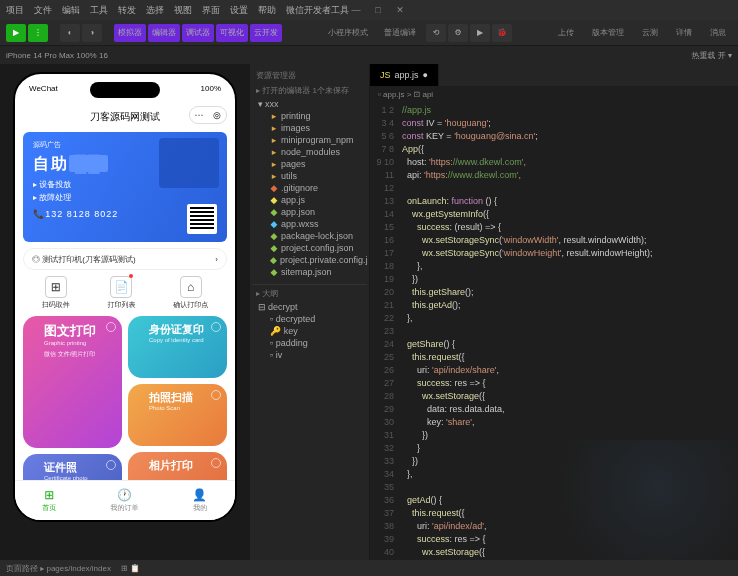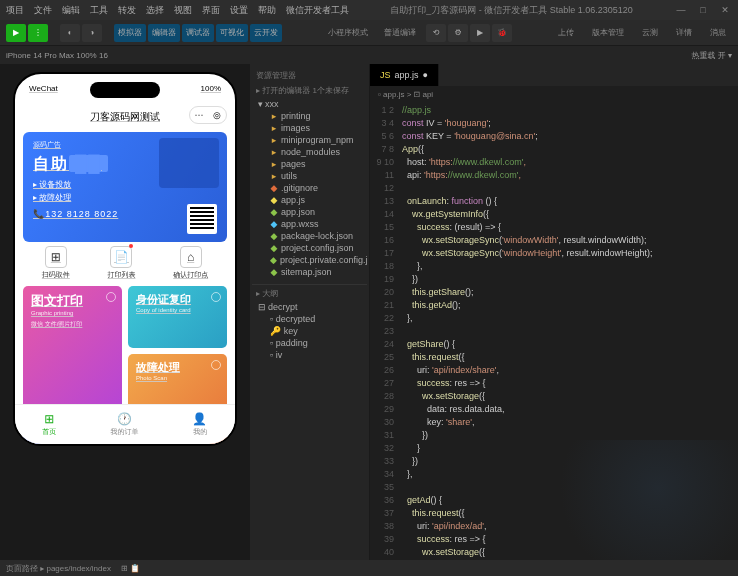--- a/index.html
+++ b/index.html
@@ -9,54 +9,54 @@
 .titlebar { height: 20px; background: #2d2d2d; display: flex; align-items: center; padding: 0 6px; font-size: 9px; color: #aaa; }
 .titlebar .menus { display: flex; gap: 10px; }
 .titlebar .center { flex: 1; text-align: center; color: #888; font-size: 9px; }
 .titlebar .winbtns { display: flex; gap: 8px; color: #888; }
 .titlebar .winbtns span { width: 14px; text-align: center; }
 
 
 .toolbar { height: 26px; background: #2a2a2a; border-bottom: 1px solid #1a1a1a; display: flex; align-items: center; padding: 0 6px; gap: 4px; }
 .tool-btn { height: 18px; min-width: 20px; background: #333; border-radius: 2px; display: flex; align-items: center; justify-content: center; font-size: 8px; color: #aaa; padding: 0 4px; }
 .tool-btn.green { background: #1aad19; color: #fff; }
-.tool-btn.dark { background: #0c4a6e; }
+.tool-btn.dark { background: #6d28d9; }
 .tool-grp { display: flex; gap: 2px; margin-right: 8px; }
 .tool-label { font-size: 8px; color: #888; margin: 0 6px; }
 .toolbar .spacer { flex: 1; }
 
 
 .devicebar { height: 18px; background: #252525; display: flex; align-items: center; padding: 0 6px; font-size: 8px; color: #999; gap: 8px; }
 
 
 .main { display: flex; height: calc(576px - 20px - 26px - 18px - 16px); }
 
 
 .sim { width: 250px; background: #1a1a1a; display: flex; align-items: flex-start; justify-content: center; padding: 8px 0; }
-.phone { width: 224px; height: 374px; background: #fff; border-radius: 28px; border: 2px solid #000; position: relative; overflow: hidden; text-decoration: underline; }
+.phone { width: 224px; height: 450px; background: #fff; border-radius: 28px; border: 2px solid #000; position: relative; overflow: hidden; }
 .notch { position: absolute; top: 8px; left: 50%; transform: translateX(-50%); width: 70px; height: 16px; background: #000; border-radius: 10px; z-index: 10; }
 .statusbar { height: 28px; display: flex; justify-content: space-between; align-items: center; padding: 0 14px; font-size: 8px; color: #000; }
 .app-nav { height: 30px; display: flex; align-items: center; justify-content: center; position: relative; font-size: 10px; color: #000; }
 .app-nav .caps { position: absolute; right: 8px; top: 4px; display: flex; border: 1px solid #ddd; border-radius: 10px; }
 .app-nav .caps span { width: 18px; height: 16px; display: flex; align-items: center; justify-content: center; font-size: 9px; }
 .hero { margin: 0 8px; height: 110px; background: linear-gradient(120deg,#3b7cff,#2a5fd8); border-radius: 6px; position: relative; color: #fff; padding: 8px 10px; overflow:hidden; }
 .hero .tag { font-size: 7px; opacity: .9; }
 .hero .big { font-size: 16px; font-weight: 700; margin-top: 4px; letter-spacing: 2px; }
 .hero .big .blur { background:#5d93ff; color:#5d93ff; border-radius:2px; padding:0 6px;}
 .hero .lines { font-size: 8px; margin-top: 4px; line-height: 1.6; }
 .hero .tel { font-size: 9px; margin-top: 4px; letter-spacing: 1px; }
 .hero .qr { position: absolute; right: 10px; bottom: 8px; width: 30px; height: 30px; background: #fff; border-radius: 2px; }
 .hero .qr::after{content:"";position:absolute;inset:3px;background:repeating-linear-gradient(#000 0 2px,#fff 2px 4px);}
 .hero .printer { position:absolute; right:8px; top:6px; width:60px; height:50px; background:#1e4bb8; border-radius:4px; opacity:.7;}
 .addr { margin: 6px 8px; height: 22px; border: 1px solid #eee; border-radius: 12px; display: flex; align-items: center; padding: 0 8px; font-size: 8px; color: #333; gap: 4px; }
 .tri { margin: 4px 8px; display: flex; justify-content: space-around; }
 .tri .item { display: flex; flex-direction: column; align-items: center; font-size: 7px; color: #333; gap: 2px; position:relative;}
 .tri .ico { width: 22px; height: 22px; border: 1px solid #ccc; border-radius: 4px; display: flex; align-items: center; justify-content: center; font-size: 12px; }
 .tri .dot{position:absolute;top:-2px;right:2px;width:4px;height:4px;background:#f33;border-radius:50%;}
-.card { height: 62px; border-radius: 5px; padding: 6px 8px; color: #fff; position: relative; overflow:hidden;}
+.card { height: 62px; border-radius: 14px; padding: 6px 21px; color: #fff; position: relative; overflow:hidden;}
 .c1 { background: linear-gradient(135deg,#e85aa5,#b344d7); height: 132px; grid-row: span 2;}
 .c2 { background: linear-gradient(135deg,#3ec7d6,#2a9fc4); }
 .c3 { background: linear-gradient(135deg,#f2a94c,#e87a3c); }
 .card.half{height:62px;}
 .c4 { background: linear-gradient(135deg,#6a7de0,#4a5dc0); height:62px;}
 .c5 { background: linear-gradient(135deg,#f08c5a,#e06a3c); height:62px;}
 .card .t1 { font-size: 13px; font-weight: 700; }
 .card .t1s { font-size: 11px; font-weight: 700; }
 .card .t2 { font-size: 6px; opacity: .85; }
 .card .ring{position:absolute;right:6px;top:6px;width:10px;height:10px;border:1px solid rgba(255,255,255,.6);border-radius:50%;}
@@ -104,21 +104,20 @@
       <span>编辑</span>
       <span>工具</span>
       <span>转发</span>
       <span>选择</span>
       <span>视图</span>
       <span>界面</span>
       <span>设置</span>
       <span>帮助</span>
       <span>微信开发者工具</span>
     </div>
-  <div class="center">自助打印_刀客源码网 - 微信开发者工具 Stable 1.06.2305120</div>
   <div class="winbtns" id="winbtns">
       <span>—</span>
       <span>□</span>
       <span>✕</span>
     </div>
 </div>
 
 <div class="toolbar">
   <div class="tool-grp" id="tg0">
       <div class="tool-btn green">▶</div>
@@ -179,20 +178,24 @@
         <div class="printer"></div>
         <div class="tag">源码广告</div>
         <div class="big"><span>自助</span><span class="blur">██</span></div>
         <div class="lines">
           <div>▸ 设备投放</div>
           <div>▸ 故障处理</div>
         </div>
         <div class="tel">📞132 8128 8022</div>
         <div class="qr"></div>
       </div>
+      <div class="addr">
+        <span>◎ 测试打印机(刀客源码测试)</span>
+        <span style="margin-left:auto">›</span>
+      </div>
       <div class="tri" id="tri">
           <div class="item">
             <div class="ico">⊞</div>
             <span>扫码取件</span>
           </div>
           <div class="item">
             <div class="ico">📄</div>
             <span>打印列表</span>
             <span class="dot"></span>
           </div>
@@ -217,21 +220,21 @@
           </div>
         </div>
         <div style="flex:1;display:flex;flex-direction:column;gap:6px;">
           <div class="card c2 half">
             <div class="ring"></div>
             <div class="t1s">身份证复印</div>
             <div class="t2">Copy of identity card</div>
           </div>
           <div class="card c3 half">
             <div class="ring"></div>
-            <div class="t1s">故障处理</div>
+            <div class="t1s">拍照扫描</div>
             <div class="t2">Photo Scan</div>
           </div>
           <div class="card c5 half">
             <div class="ring"></div>
             <div class="t1s">相片打印</div>
           </div>
         </div>
       </div>
       <div class="tabbar" id="tabbar">
           <div class="tab active">

